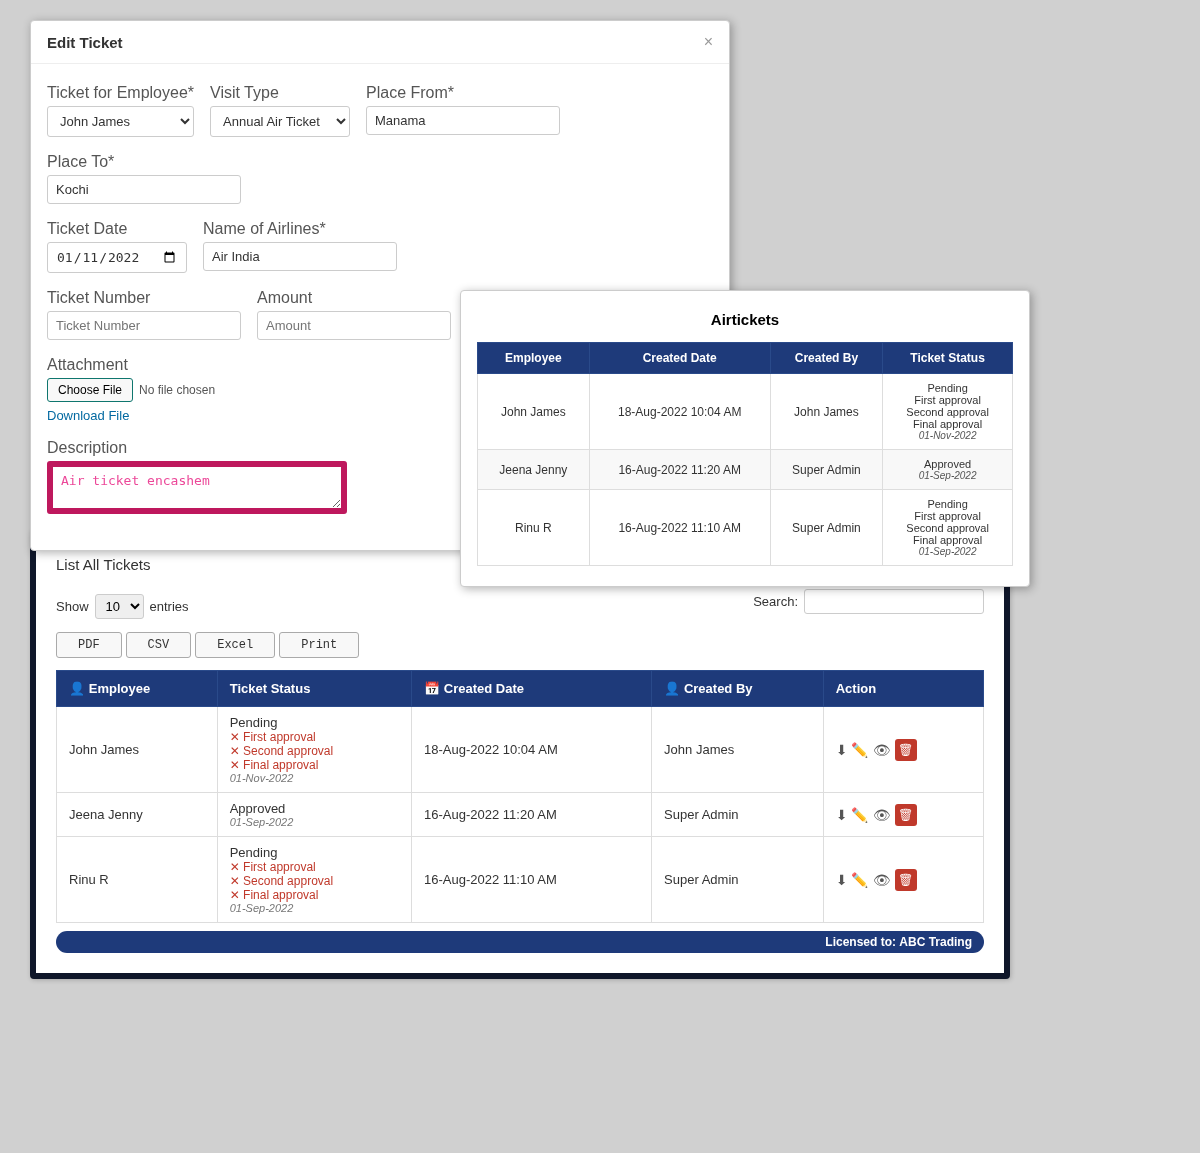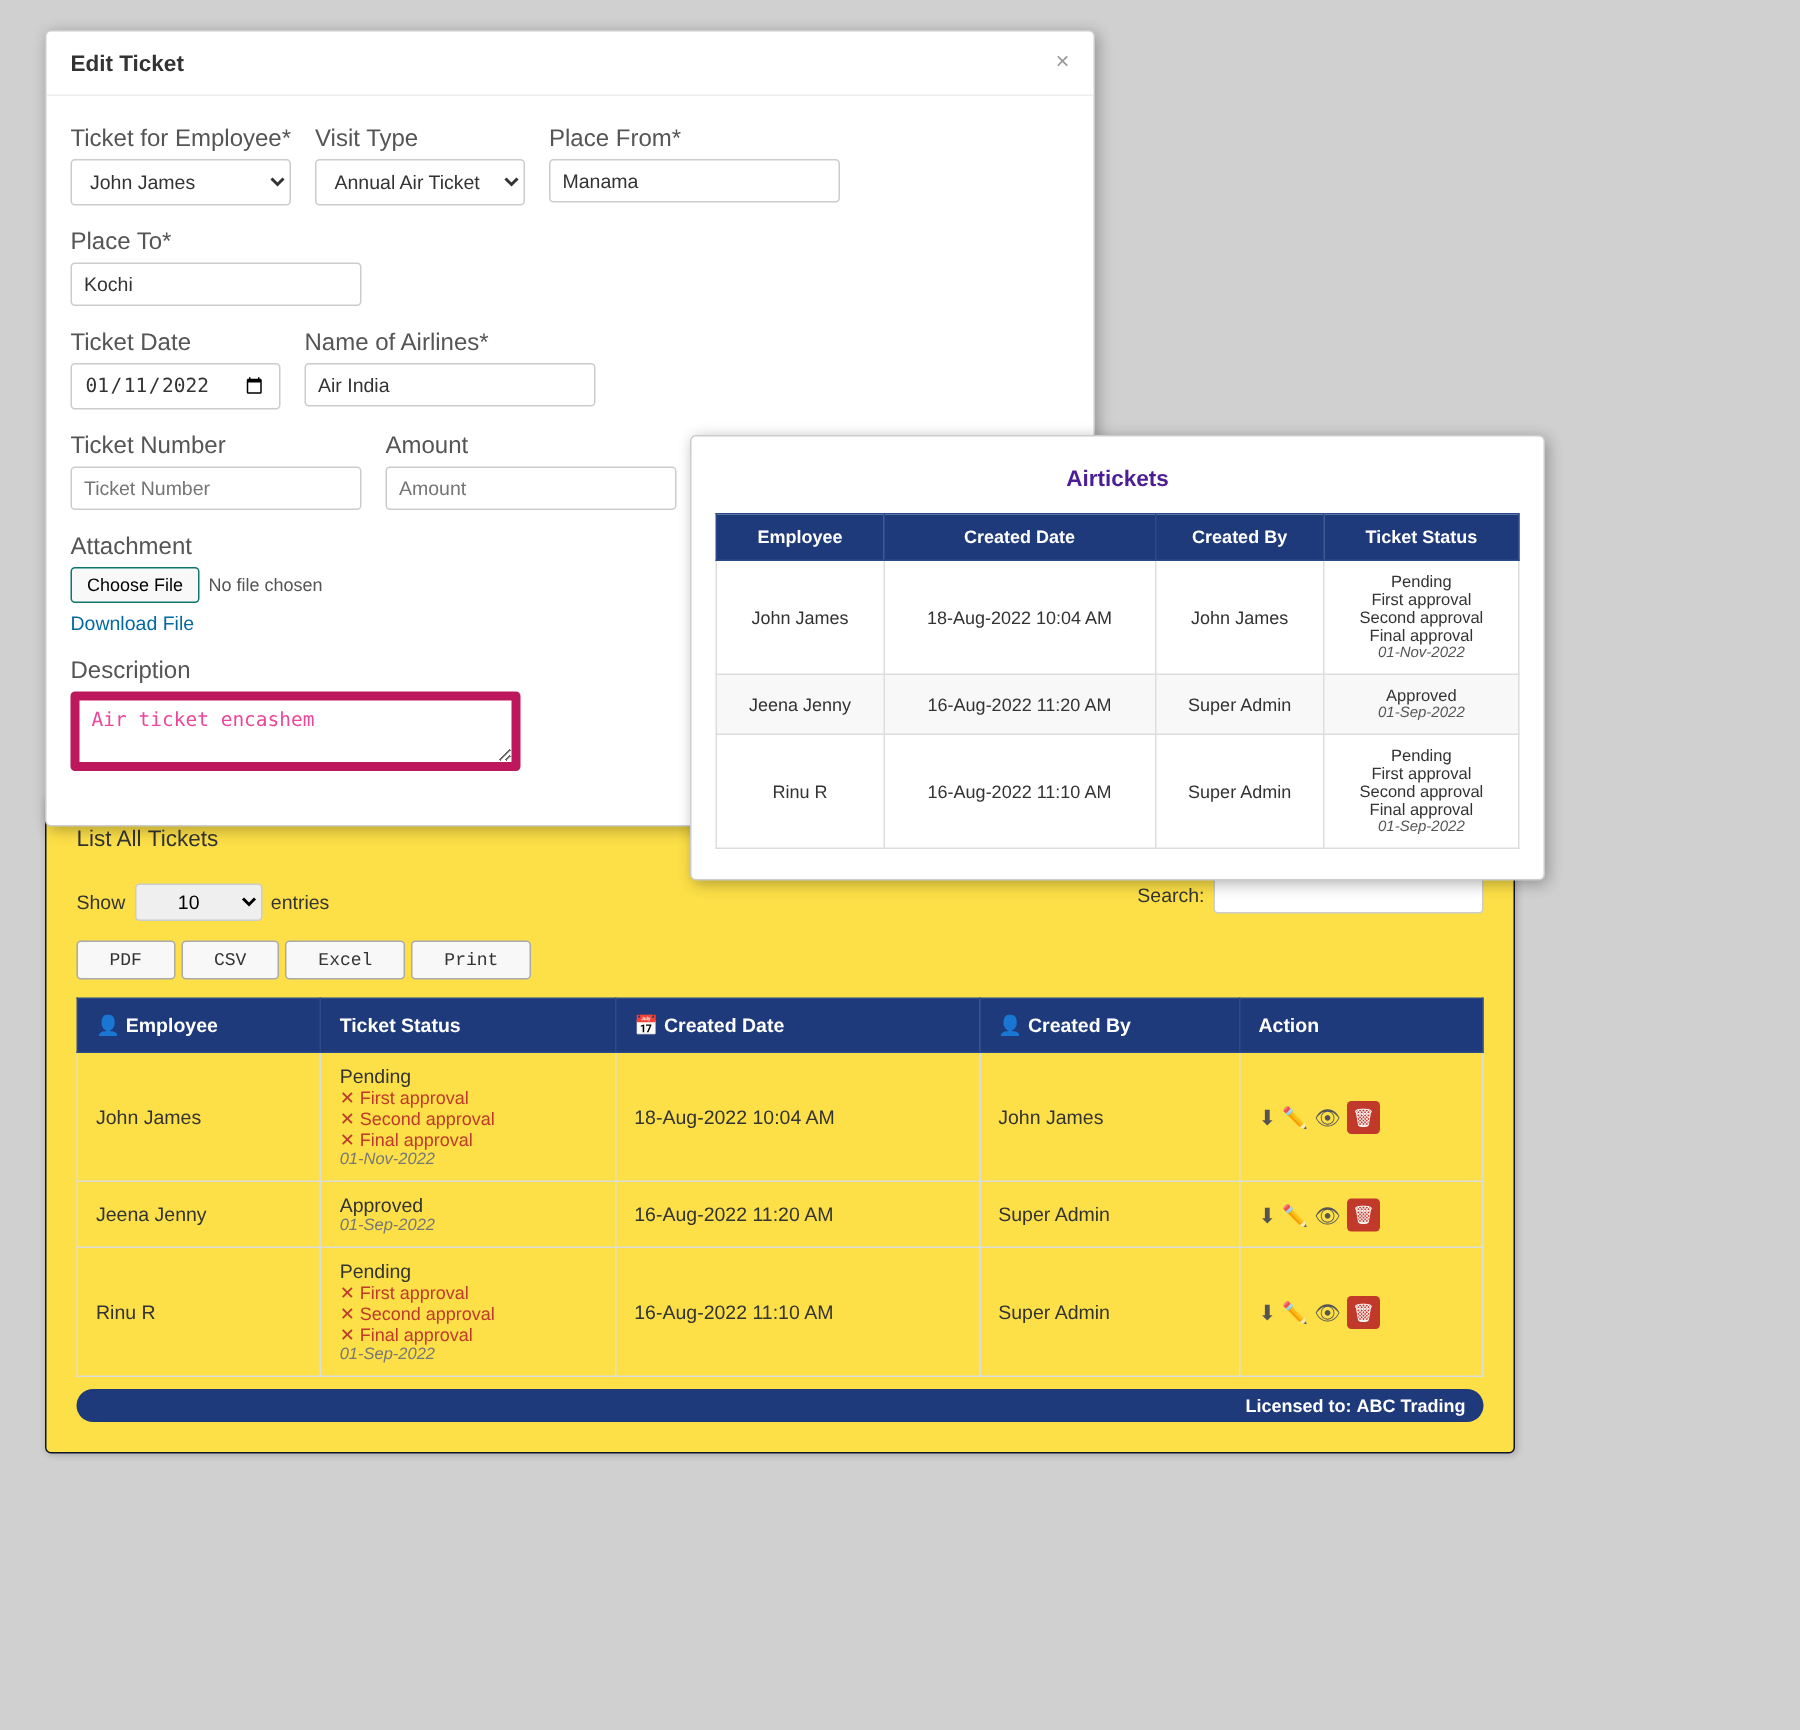--- a/index.html
+++ b/index.html
@@ -126,21 +126,21 @@
       background: #fff;
       border: 1px solid #ccc;
       border-radius: 4px;
       box-shadow: 2px 2px 10px rgba(0,0,0,0.3);
       z-index: 20;
       padding: 20px 16px;
     }
     .airtickets-title {
       font-size: 15px;
       font-weight: bold;
-      color: #4c1d95;
+      color: #000000;
       text-align: center;
       margin-bottom: 14px;
     }
     .airtickets-table {
       width: 100%;
       border-collapse: collapse;
       font-size: 12px;
     }
     .airtickets-table th {
       background: #1e3a7a;
@@ -168,22 +168,22 @@
       color: #555;
       font-size: 10px;
     }
 
     
     .list-panel {
       position: absolute;
       top: 530px;
       left: 30px;
       width: 980px;
-      background: #fde047;
-      border: 1px solid #0f172a;
+      background: #ffffff;
+      border: 6px solid #0f172a;
       border-radius: 4px;
       box-shadow: 1px 1px 5px rgba(0,0,0,0.2);
       z-index: 5;
       padding: 20px;
     }
     .list-panel-title {
       font-size: 15px;
       font-weight: bold;
       color: #333;
       margin-bottom: 16px;
@@ -194,21 +194,21 @@
     .show-entries {
       display: flex;
       align-items: center;
       gap: 6px;
       font-size: 13px;
       color: #333;
     }
     .show-entries select {
       border: 1px solid #ccc;
       border-radius: 3px;
-      padding: 3px 24px;
+      padding: 3px 6px;
       font-size: 13px;
     }
     .export-buttons {
       display: flex;
       gap: 4px;
       margin-bottom: 12px;
     }
     .export-btn {
       border: 1px solid #aaa;
       background: #f8f8f8;

